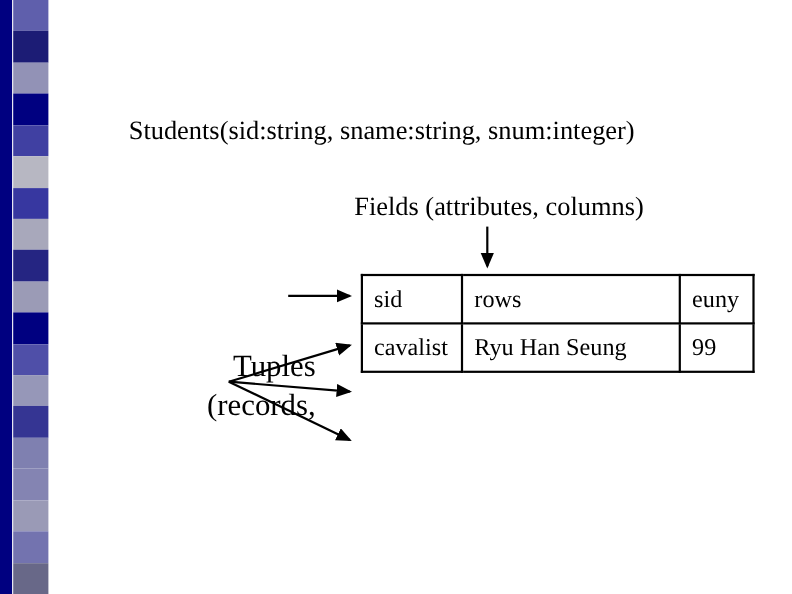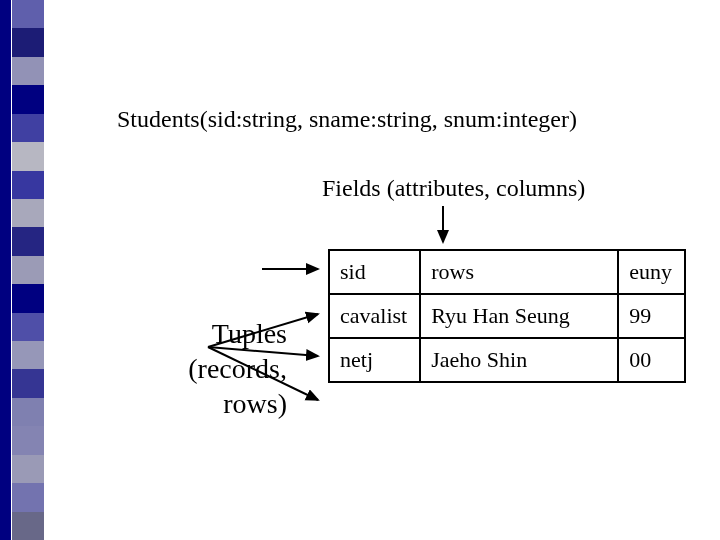--- a/index.html
+++ b/index.html
@@ -125,21 +125,20 @@
     </div>
 
   <div class="schema-line">Students(sid:string, sname:string, snum:integer)</div>
 
   <div class="fields-label">Fields (attributes, columns)</div>
 
 
   <div class="tuples-block">
     <div>Tuples</div>
     <div>(records,</div>
-    <div>rows)</div>
   </div>
 
   <svg class="arrow" style="left:423px; top:206px;" width="40" height="50">
     <defs>
       <marker id="ah1" markerWidth="10" markerHeight="10" refX="6" refY="3" orient="auto">
         <path d="M0,0 L7,3 L0,6 Z" fill="#000"></path>
       </marker>
     </defs>
     <line x1="20" y1="0" x2="20" y2="36" stroke="#000" stroke-width="2" marker-end="url(#ah1)"></line>
   </svg>
@@ -177,22 +176,17 @@
           <th>rows</th>
           <th>euny</th>
         </tr>
       </thead>
       <tbody>
         <tr>
           <td>cavalist</td>
           <td>Ryu Han Seung</td>
           <td>99</td>
         </tr>
-        <tr>
-          <td>netj</td>
-          <td>Jaeho Shin</td>
-          <td>00</td>
-        </tr>
       </tbody>
     </table>
   </div>
 
 </div>
 
 </body></html>

